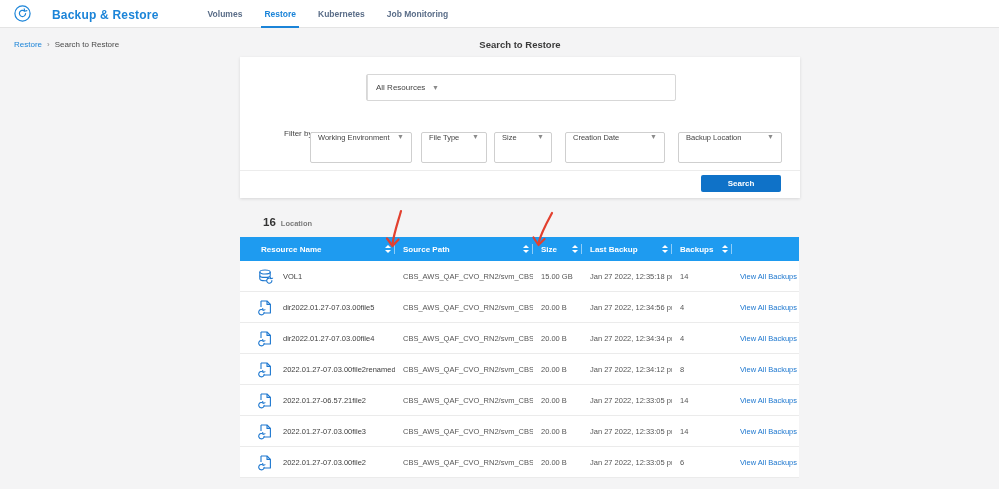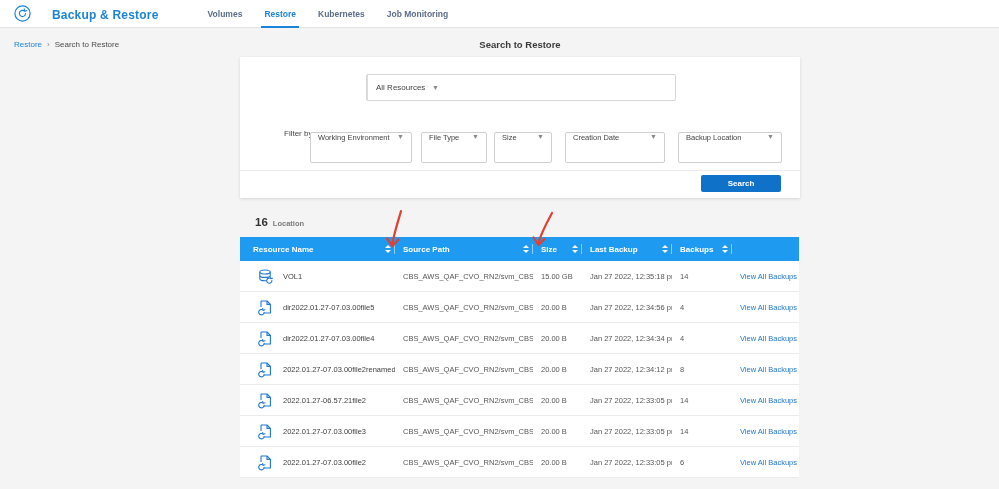--- a/index.html
+++ b/index.html
@@ -68,31 +68,31 @@
     padding: 0 7px; font-size: 7.5px; color: #444; cursor: pointer;
   }
   .card-divider { position: absolute; left: 0; top: 113px; width: 100%; height: 1px; background: #ececec; }
   .search-btn {
     position: absolute; right: 19px; top: 118px; width: 80px; height: 17px;
     background: #0f72c8; color: #fff; border: 0; border-radius: 2px;
     font-size: 8px; font-weight: bold; font-family: "Liberation Sans", sans-serif; cursor: pointer;
   }
   
   .results-label { position: absolute; left: 255px; top: 216px; display: flex; align-items: baseline; gap: 5px; }
-  .results-count { font-size: 11.5px; font-weight: bold; color: #333; }
+  .results-count { font-size: 11.5px; font-weight: bold; color: #333; margin-left: 8px; }
   .results-word { font-size: 7.5px; color: #7a7a7a; font-weight: bold; }
   
   .table { position: absolute; left: 240px; top: 237px; width: 559px; background: #fff; }
   .thead {
     display: grid; grid-template-columns: 155px 138px 49px 90px 60px 67px;
     background: #1e9bf0; height: 24px; align-items: center;
   }
   .th { display: flex; align-items: center; height: 100%; position: relative; color: #fff; }
   .th-label { font-size: 8px; font-weight: bold; padding-left: 8px; white-space: nowrap; }
-  .th:first-child .th-label { padding-left: 13px; }
+  .th:first-child .th-label { padding-left: 21px; }
   .sort { margin-left: auto; margin-right: 4px; display: flex; flex-direction: column; gap: 2px; cursor: pointer; }
   .sort i { display: block; width: 0; height: 0; border-left: 3px solid transparent; border-right: 3px solid transparent; }
   .sort i.up { border-bottom: 3.5px solid #fff; }
   .sort i.dn { border-top: 3.5px solid #fff; }
   .th::after { content: ""; position: absolute; right: 0; top: 7px; height: 10px; width: 1px; background: rgba(255,255,255,.5); }
   .th.no-div::after { display: none; }
   .trow {
     display: grid; grid-template-columns: 155px 138px 49px 90px 60px 67px;
     height: 31px; align-items: center; border-bottom: 1px solid #ebebeb; background: #fff;
   }

